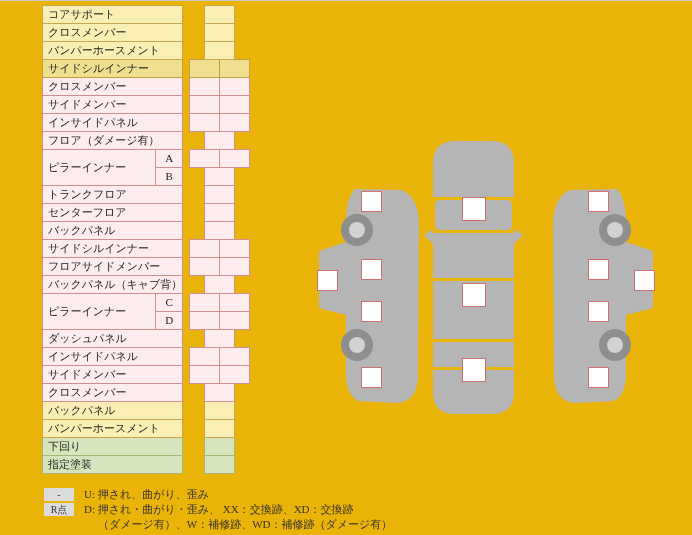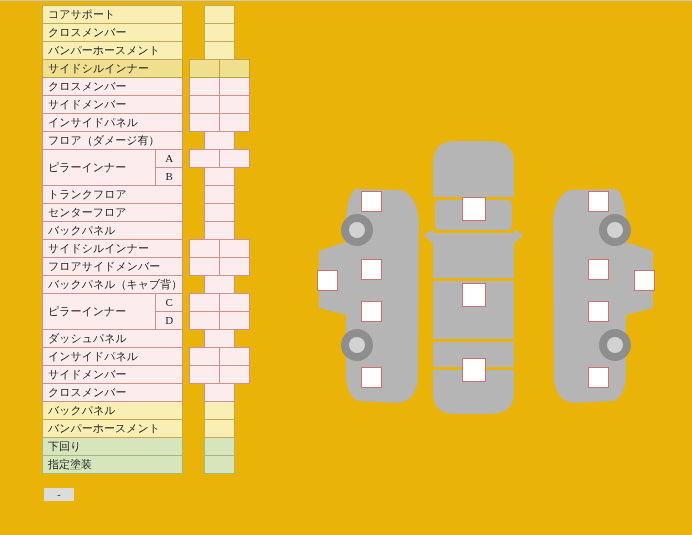--- a/index.html
+++ b/index.html
@@ -280,19 +280,25 @@
       <div class="checkbox" style="left: 588px; top: 190px; width: 21px; height: 21px;"></div>
       <div class="checkbox" style="left: 588px; top: 258px; width: 21px; height: 21px;"></div>
       <div class="checkbox" style="left: 588px; top: 300px; width: 21px; height: 21px;"></div>
       <div class="checkbox" style="left: 588px; top: 366px; width: 21px; height: 21px;"></div>
       <div class="checkbox" style="left: 634px; top: 269px; width: 21px; height: 21px;"></div>
     </div>
 
   <div id="legend">
       <div class="legend-row">
         <span class="legend-key">-</span>
+        <span class="legend-text">U: 押され、曲がり、歪み</span>
+      </div>
+      <div class="legend-row">
+        <span class="legend-key">R点</span>
+        <span class="legend-text">D: 押され・曲がり・歪み、 XX：交換跡、XD：交換跡</span>
       </div>
       <div class="legend-row indent">
         <span class="legend-key blank"></span>
+        <span class="legend-text">（ダメージ有）、W：補修跡、WD：補修跡（ダメージ有）</span>
       </div>
     </div>
 
 </div>
 
 </body></html>

